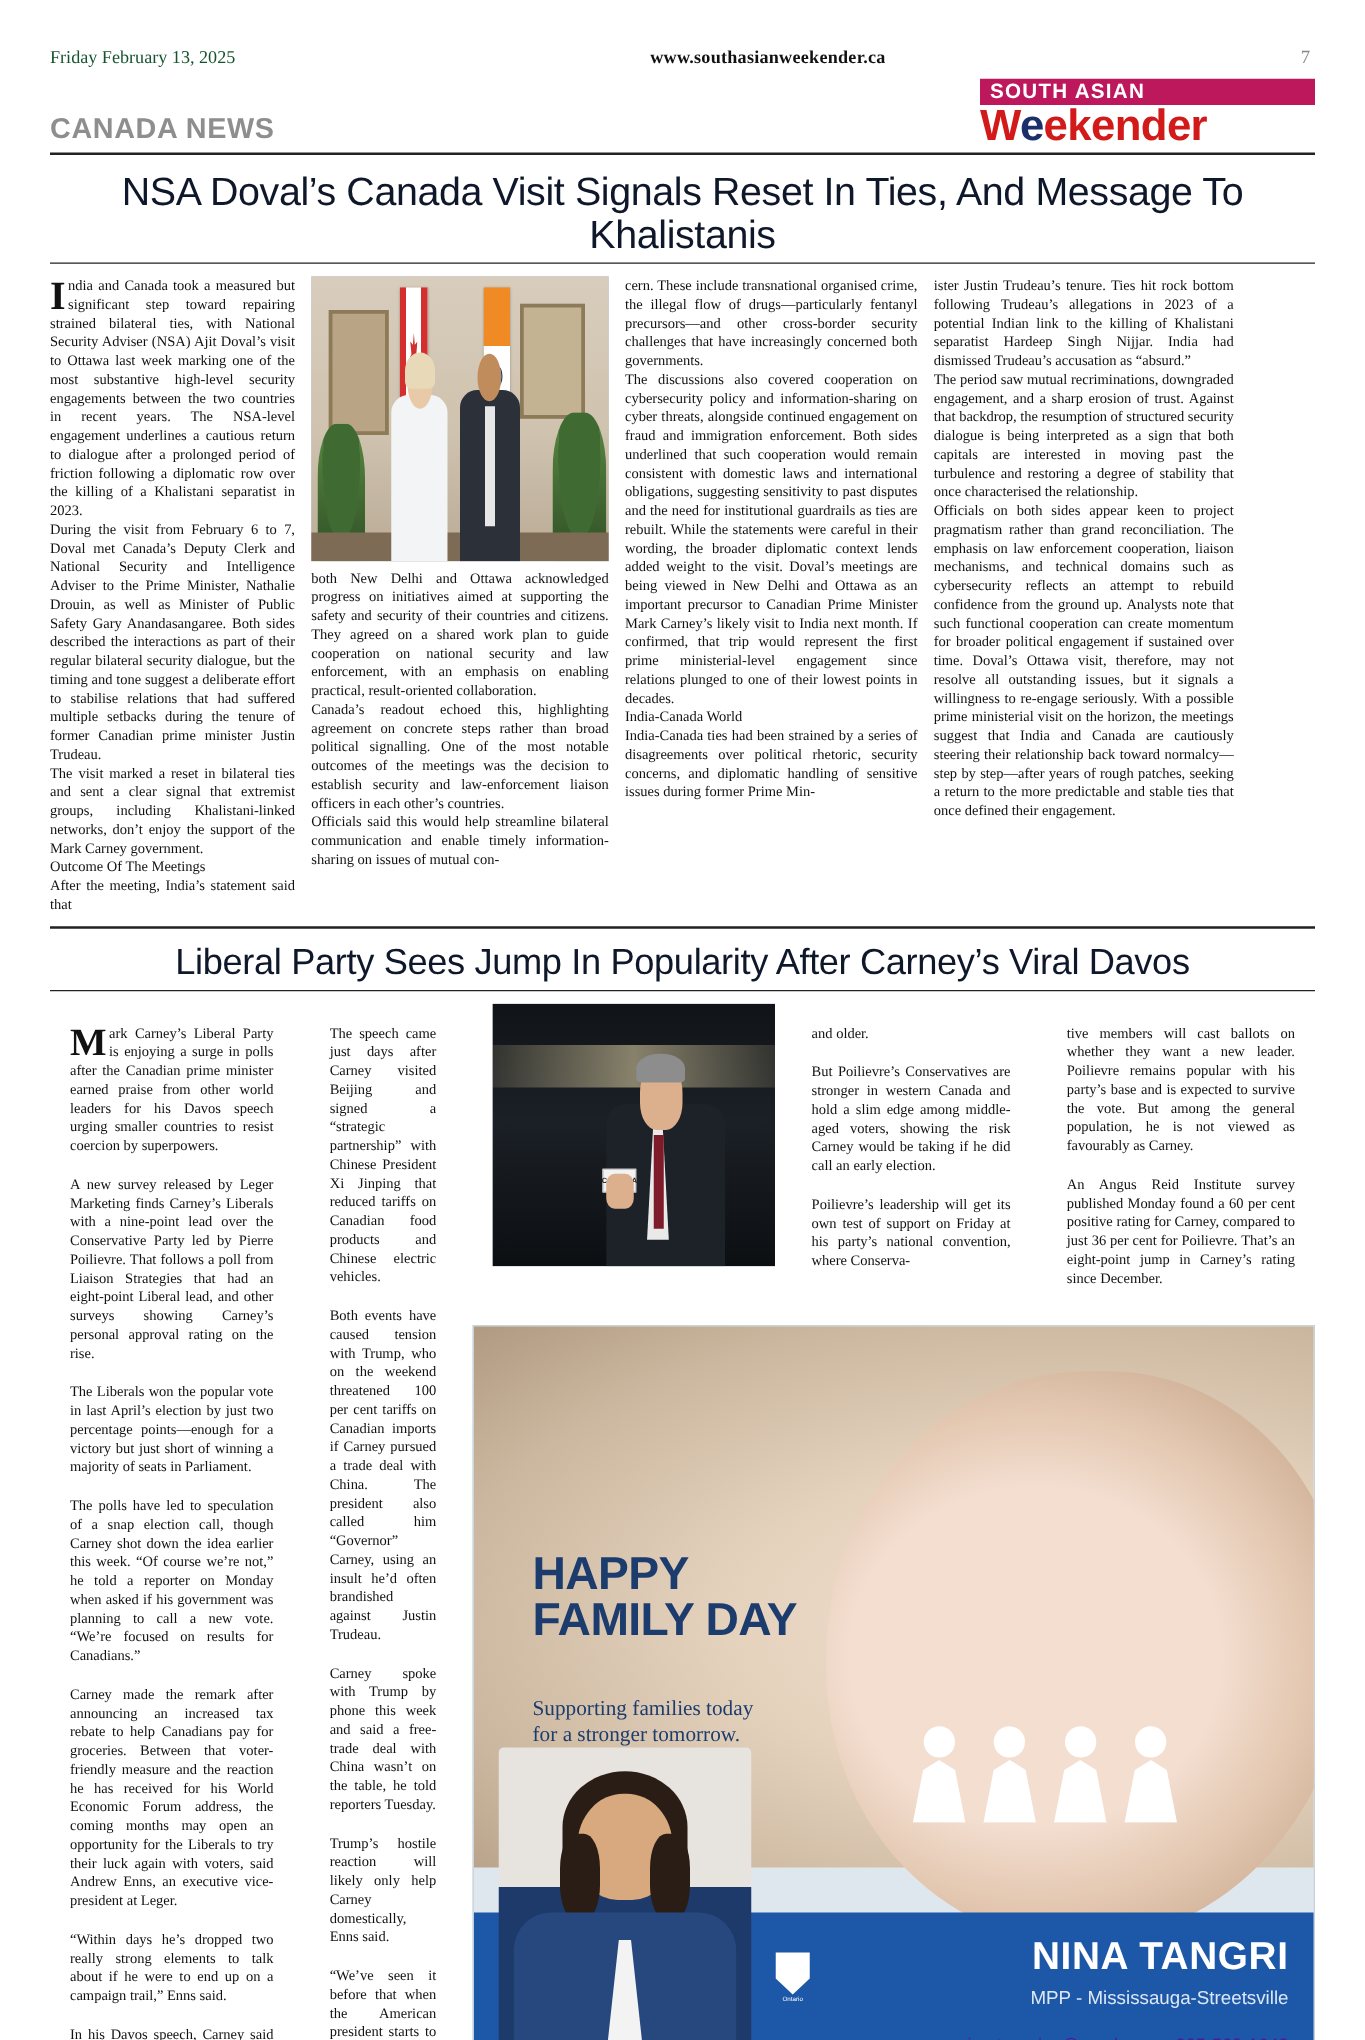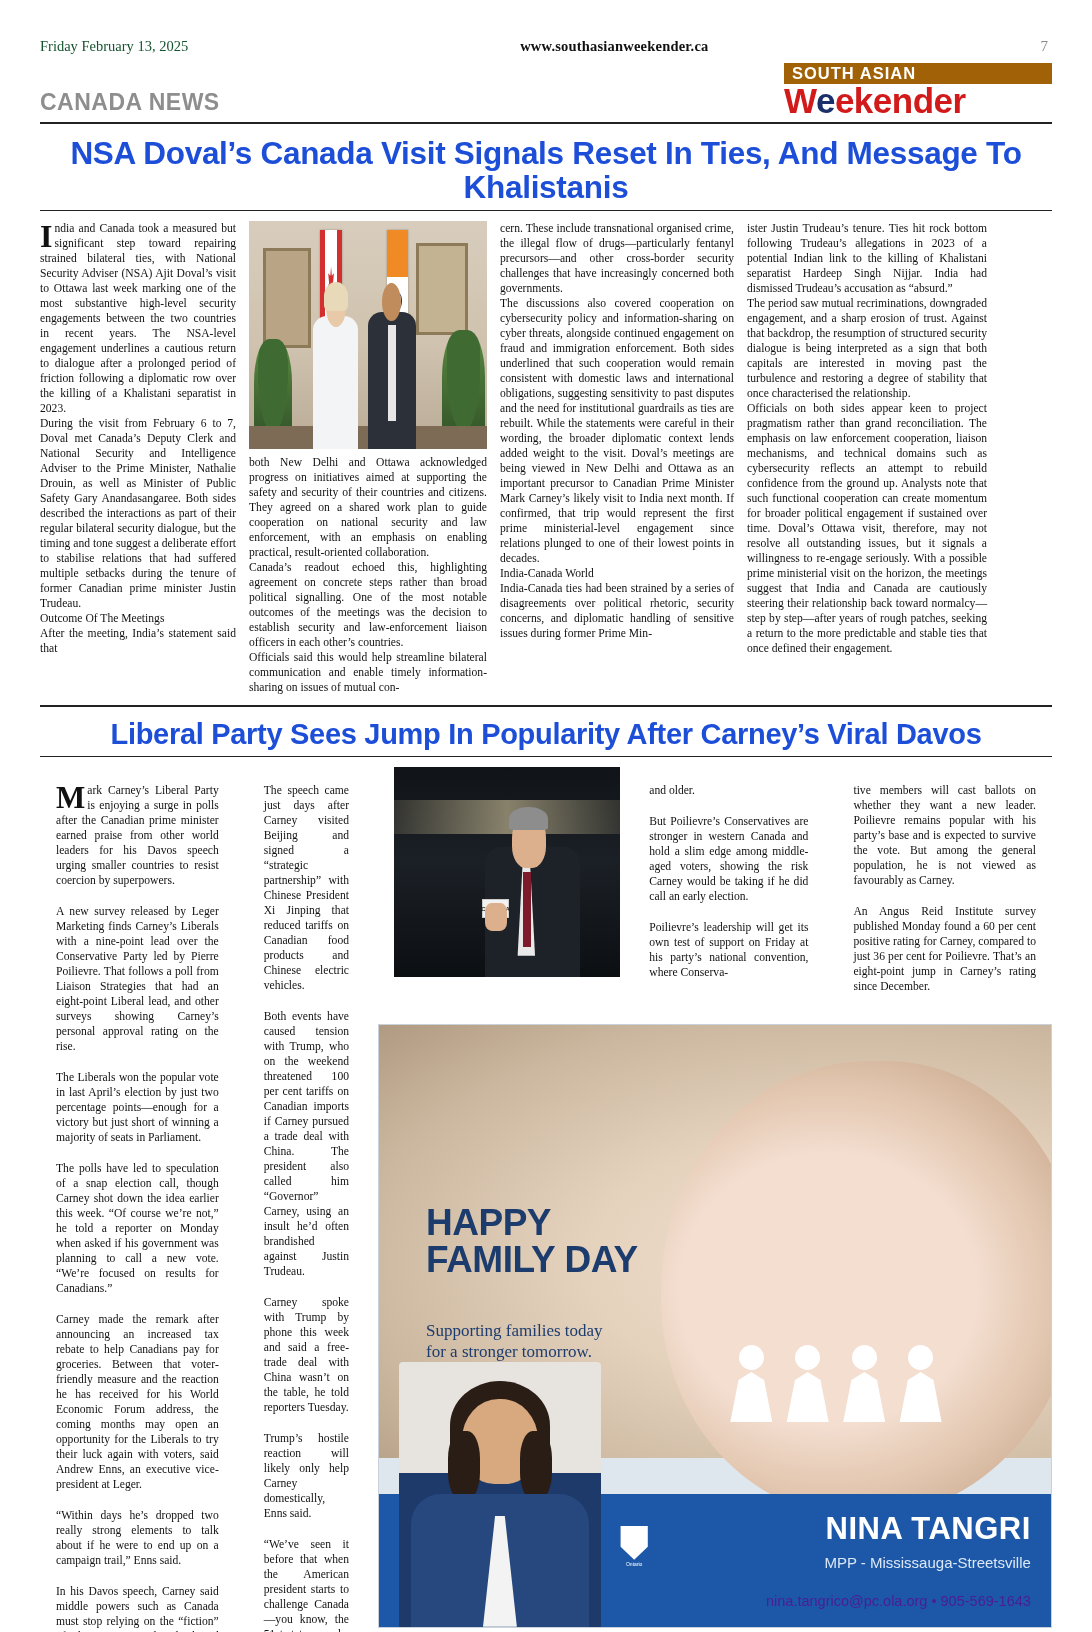--- a/index.html
+++ b/index.html
@@ -37,21 +37,21 @@
     color:#8e8e8e;
     line-height:1;
     padding-bottom:4px;
   }
   .logo {
     width:268px;
     text-align:right;
     line-height:1;
   }
   .logo .l1 {
-    background:#a16207;
+    background:#be185d;
     color:#fff;
     font-family:"Liberation Sans", sans-serif;
     font-weight:bold;
     font-size:16.5px;
     letter-spacing:1px;
     padding:2px 6px 2px 8px;
     display:block;
     text-align:left;
   }
   .logo .l2 {
@@ -66,27 +66,27 @@
   }
   .logo .l2 .globe { color:#1b2f6b; }
   .rule-under-section {
     border-top:2px solid #222;
     margin-top:4px;
   }
 
   
   h1.headline {
     font-family:"Liberation Sans", sans-serif;
-    font-weight:bold;
+    font-weight:normal;
     font-size:31.5px;
     line-height:1.08;
     margin:12px 0 4px 0;
     letter-spacing:-.3px;
     text-align:center;
-    color:#1d4ed8;
+    color:#0f172a;
   }
   .hr-thin { border-top:1px solid #222; margin:6px 0 10px 0; }
   .hr-thick { border-top:2px solid #222; margin:10px 0 8px 0; }
 
   .story1 { display:flex; gap:13px; }
   .col { font-size:11.6px; line-height:1.295; text-align:justify; hyphens:auto; }
   .col p { margin:0; }
 
   .dropcap::first-letter {
     float:left;
@@ -243,20 +243,21 @@
   <div class="rule-under-section"></div>
 
   <h1 class="headline">NSA Doval’s Canada Visit Signals Reset In Ties, And Message To Khalistanis</h1>
   <div class="hr-thin"></div>
 
   <div class="story1">
 
     <div class="col" style="width:196px">
       <p class="dropcap">India and Canada took a measured but significant step toward repairing strained bilateral ties, with National Security Adviser (NSA) Ajit Doval’s visit to Ottawa last week marking one of the most substantive high-level security engagements between the two countries in recent years. The NSA-level engagement underlines a cautious return to dialogue after a prolonged period of friction following a diplomatic row over the killing of a Khalistani separatist in 2023.</p>
       <p>During the visit from February 6 to 7, Doval met Canada’s Deputy Clerk and National Security and Intelligence Adviser to the Prime Minister, Nathalie Drouin, as well as Minister of Public Safety Gary Anandasangaree. Both sides described the interactions as part of their regular bilateral security dialogue, but the timing and tone suggest a deliberate effort to stabilise relations that had suffered multiple setbacks during the tenure of former Canadian prime minister Justin Trudeau.</p>
+      <p>The visit marked a reset in bilateral ties and sent a clear signal that extremist groups, including Khalistani-linked networks, don’t enjoy the support of the Mark Carney government.</p>
       <p>Outcome Of The Meetings</p>
       <p>After the meeting, India’s statement said that</p>
     </div>
 
     <div class="col" style="width:238px">
       <div class="photo photo1">
         <div class="p1-wall"></div>
         <div class="p1-panel"></div>
         <div class="p1-panel2"></div>
         <div class="p1-flagCA"></div>

